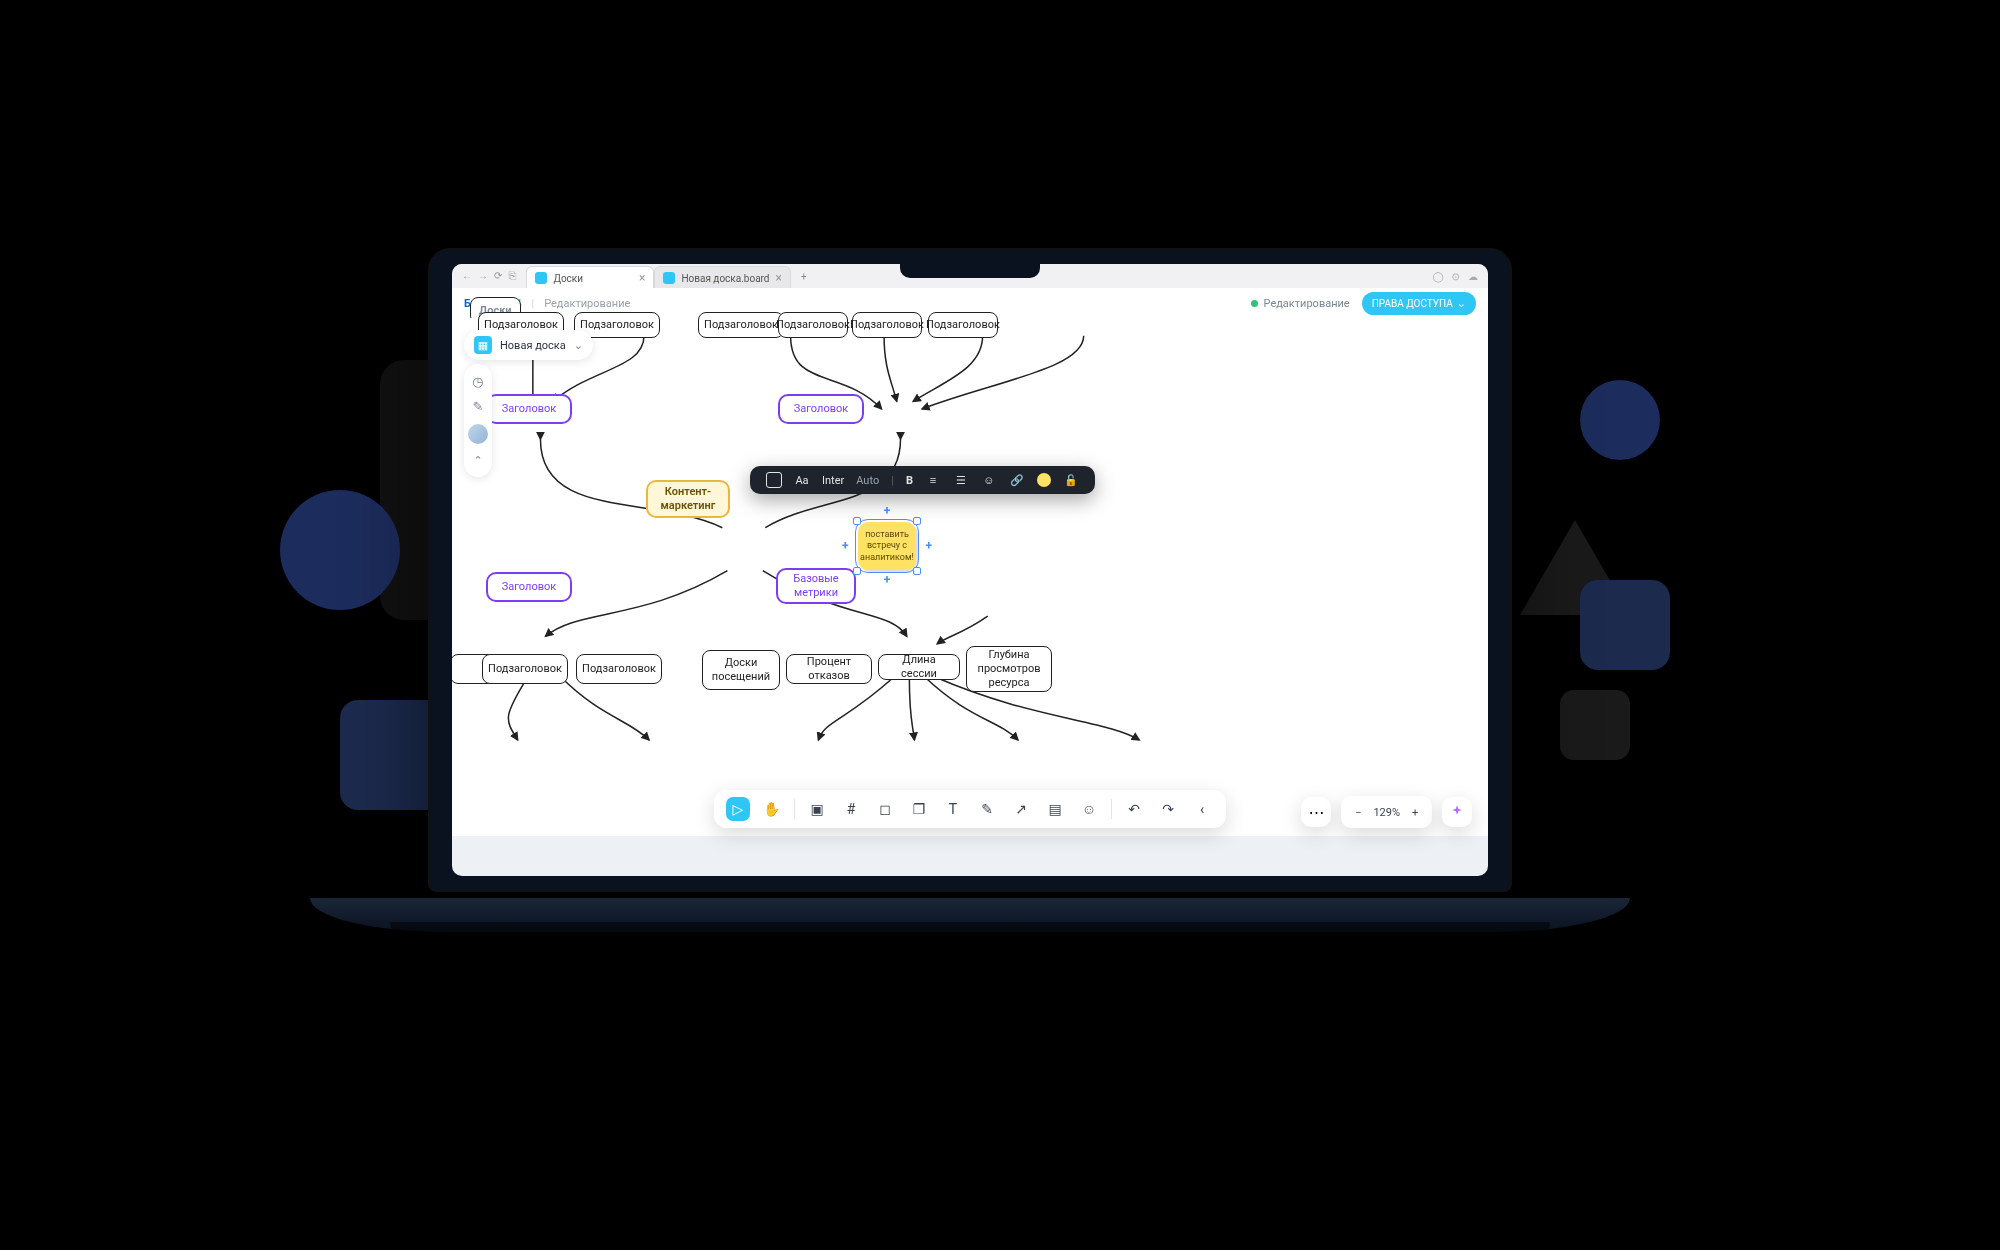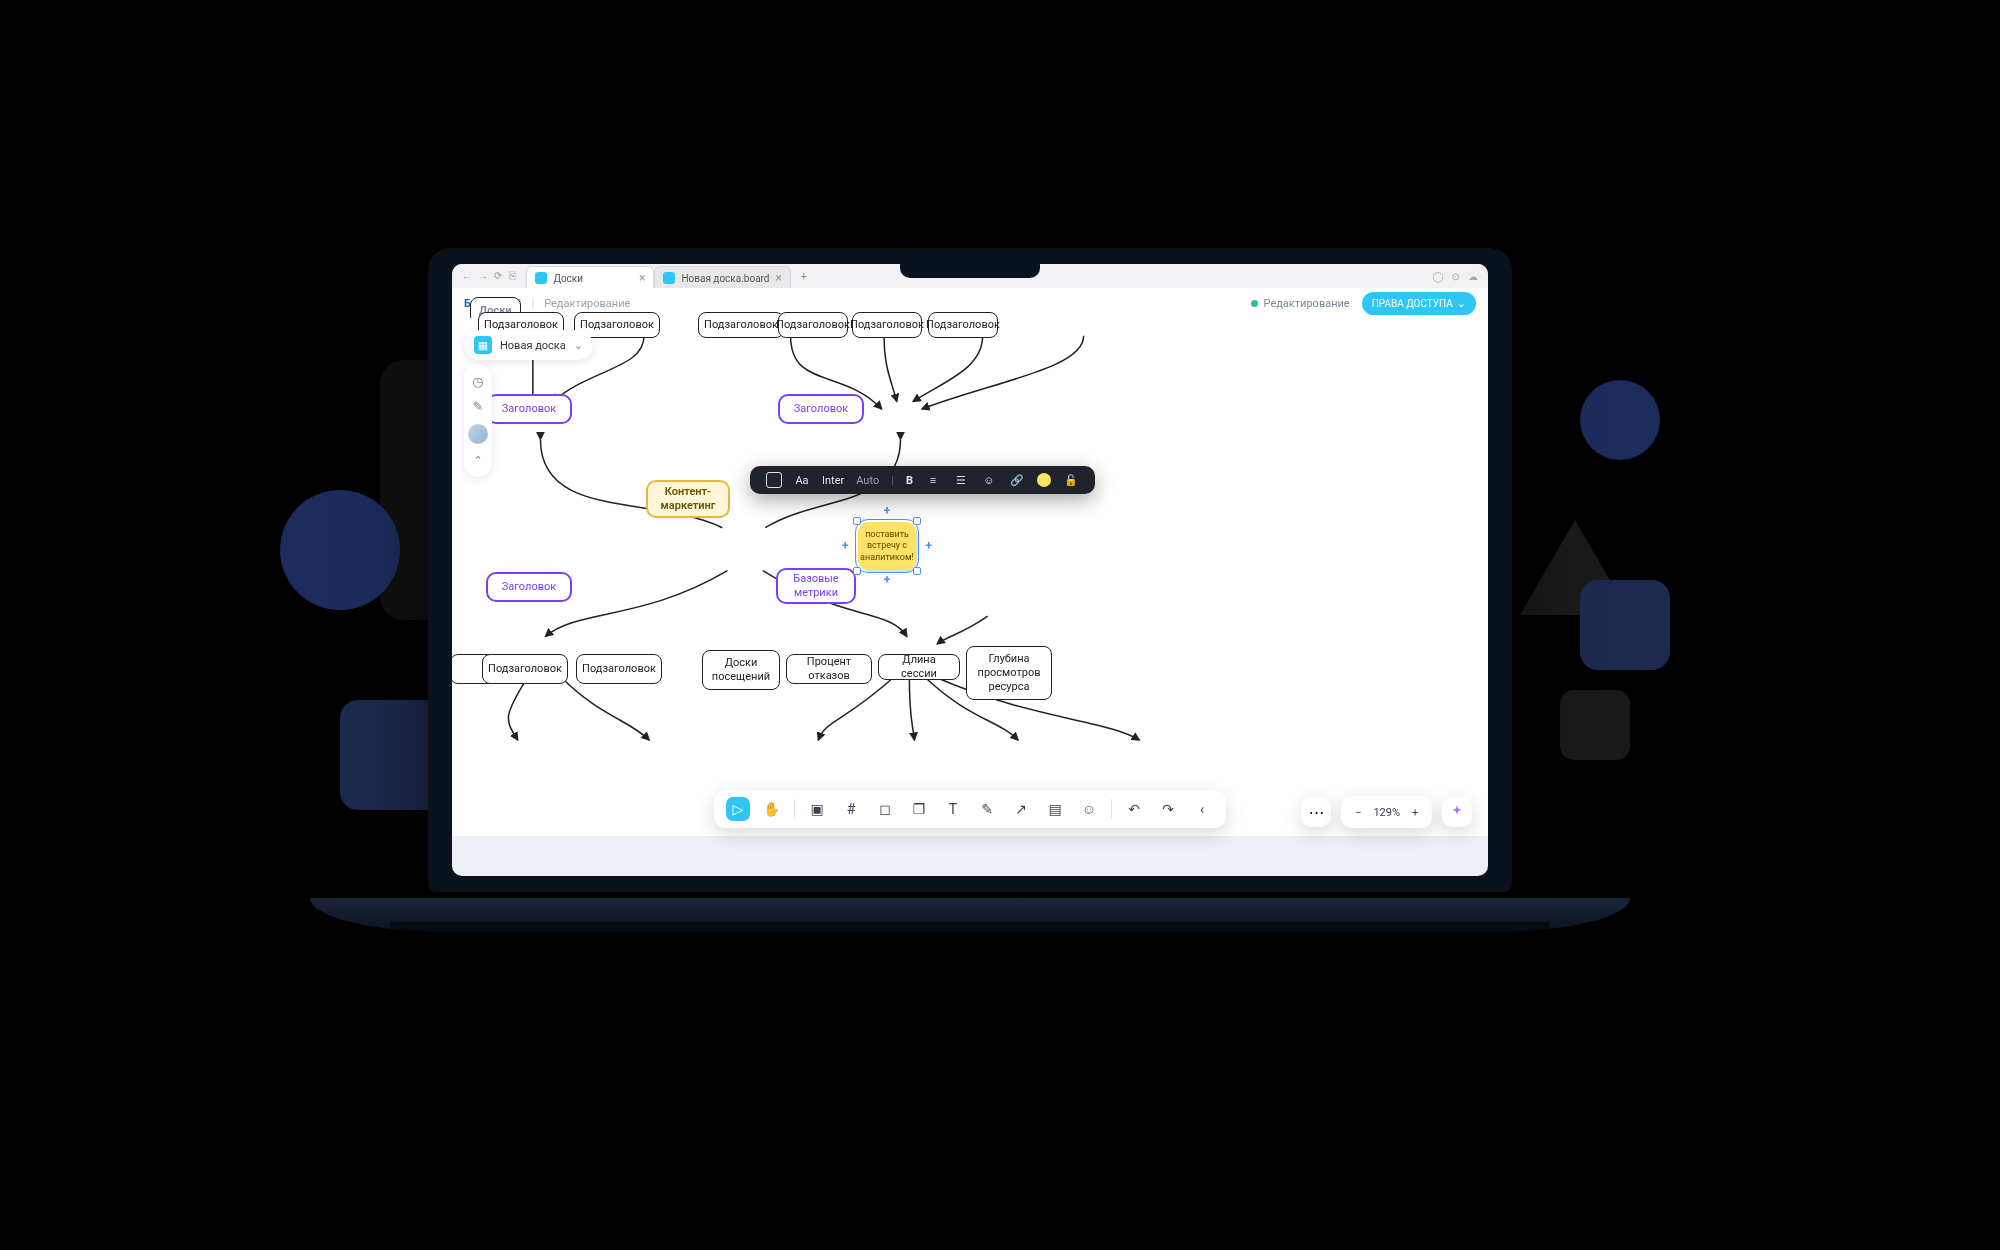--- a/index.html
+++ b/index.html
@@ -245,21 +245,21 @@
           </div>
         <div class="sub" style="left:250px;top:332px;width:78px;height:40px;">
             <span>Доски посещений</span>
           </div>
         <div class="sub" style="left:334px;top:336px;width:86px;height:30px;">
             <span>Процент отказов</span>
           </div>
         <div class="sub" style="left:426px;top:336px;width:82px;height:26px;">
             <span>Длина сессии</span>
           </div>
-        <div class="sub" style="left:514px;top:328px;width:86px;height:54px;">
+        <div class="sub" style="left:514px;top:328px;width:86px;height:46px;">
             <span>Глубина просмотров ресурса</span>
           </div>
 
         <div class="ctx-bar" style="left:298px;top:148px;">
           <span class="sq"></span>
           <span class="ic">
               <span>Aa</span>
             </span>
           <span>Inter</span>
           <span style="color:#9aa2ae">Auto</span>

